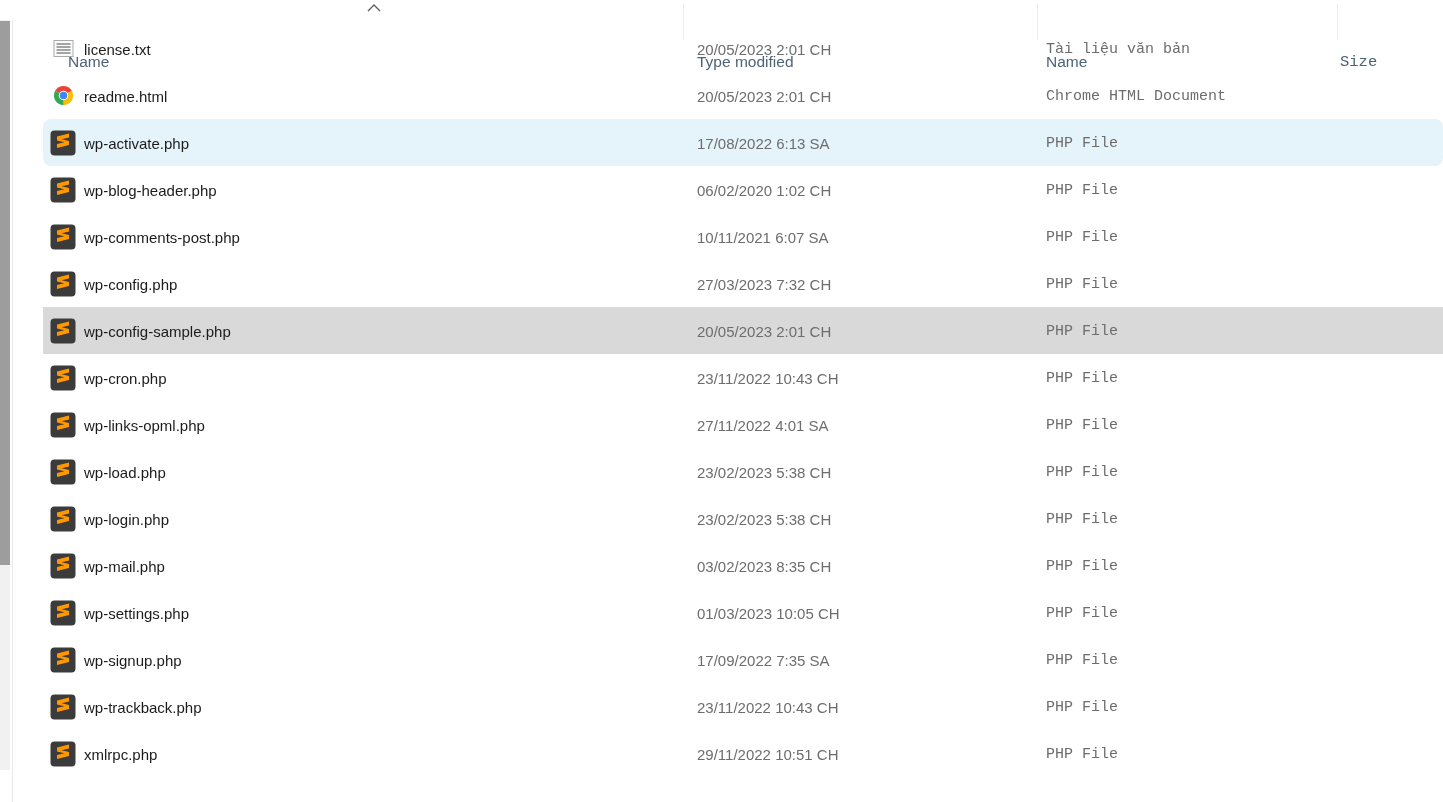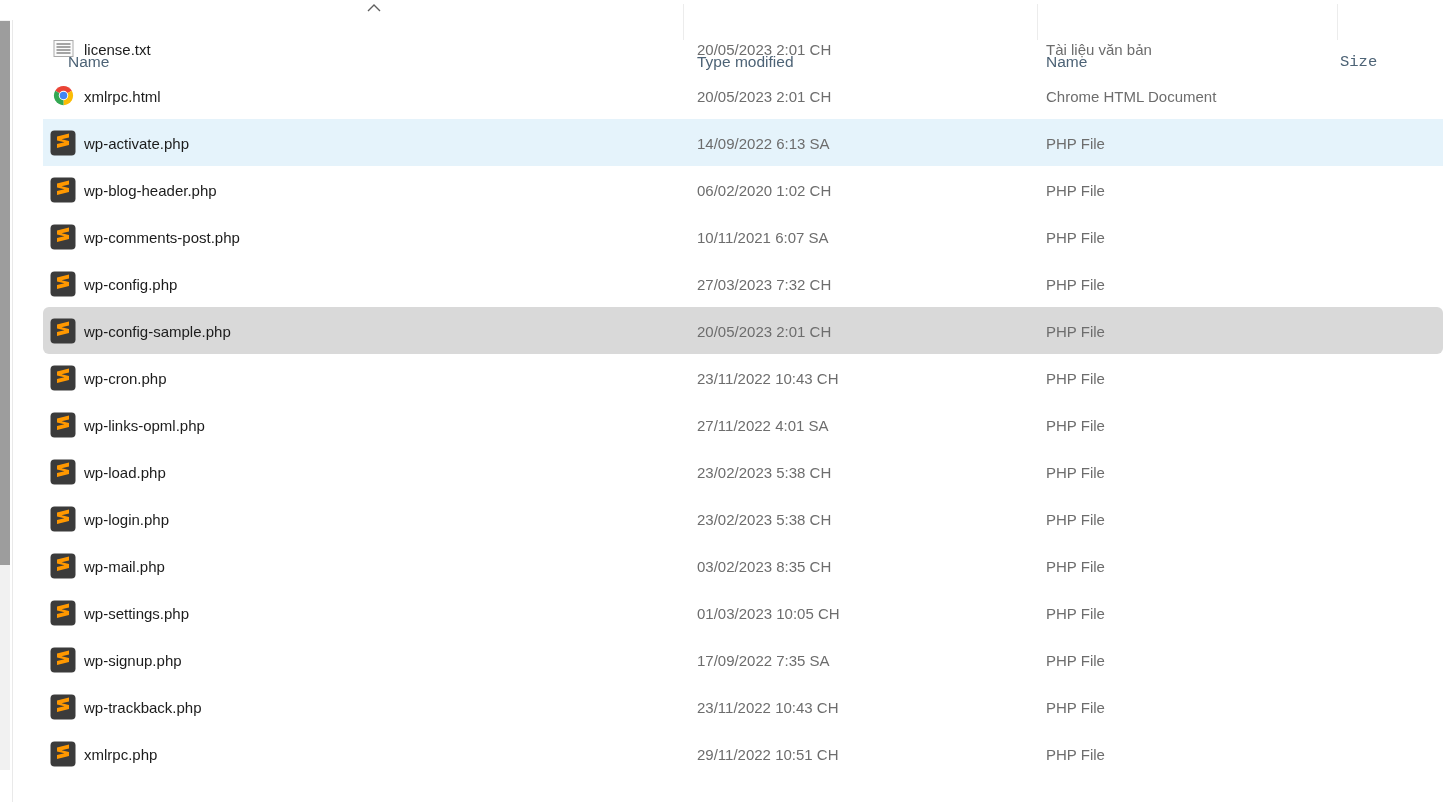--- a/index.html
+++ b/index.html
@@ -35,29 +35,29 @@
   .col-label.size{left:1327px;font-family:Liberation Mono, monospace;}
   .sort-caret{position:absolute;left:353px;top:3px;width:16px;height:10px;}
   .col-sep{position:absolute;top:4px;width:1px;height:36px;background:#ececec;}
   .col-sep.s1{left:670px;}
   .col-sep.s2{left:1024px;}
   .col-sep.s3{left:1324px;}
 
   
   .file-list{position:absolute;left:43px;top:25px;width:1400px;z-index:1;}
   .row{position:relative;height:47px;width:1400px;}
-  .row.hover{background:var(--hover_row);}
-  .row.selected{background:var(--selected_row);border-radius:6px;}
+  .row.hover{background:var(--hover_row);border-radius:8px;}
+  .row.selected{background:var(--selected_row);}
   .row .cell{position:absolute;top:50%;transform:translateY(-50%);white-space:nowrap;}
   .row .icon{left:7px;width:26px;height:26px;line-height:0;}
   .row .icon svg{width:26px;height:26px;}
   .row .icon.small svg{width:21px;height:21px;margin:2.5px;}
   .row .name{left:41px;color:var(--filename_text);}
   .row .date{left:654px;color:var(--secondary_text);}
-  .row .type{left:1003px;color:var(--secondary_text);}
+  .row .type{left:1003px;color:var(--secondary_text);font-family:Liberation Mono, monospace;}
   .row .size{left:1294px;color:var(--secondary_text);}
 </style>
 </head>
 <body>
 
 <div class="scroll-track"></div>
 <div class="scroll-thumb"></div>
 <div class="pane-divider"></div>
 
 <div class="file-list">
@@ -76,32 +76,32 @@
   </div>
     <div class="row">
     <span class="cell icon small"><svg viewBox="0 0 24 24">
     <circle cx="12" cy="12" r="11" fill="#ffffff"></circle>
     <path d="M12 12 L2.5 6.5 A11 11 0 0 1 21.5 6.5 Z" fill="#ea4335"></path>
     <path d="M12 12 L21.5 6.5 A11 11 0 0 1 12 23 Z" fill="#fbbc05"></path>
     <path d="M12 12 L12 23 A11 11 0 0 1 2.5 6.5 Z" fill="#34a853"></path>
     <circle cx="12" cy="12" r="5.4" fill="#ffffff"></circle>
     <circle cx="12" cy="12" r="4.3" fill="#4285f4"></circle>
   </svg></span>
-    <span class="cell name">xmlrpc.html</span>
+    <span class="cell name">readme.html</span>
     <span class="cell date">20/05/2023 2:01 CH</span>
     <span class="cell type">Chrome HTML Document</span>
     <span class="cell size"></span>
   </div>
     <div class="row hover">
     <span class="cell icon"><svg viewBox="0 0 26 26">
     <rect x="0.5" y="0.5" width="25" height="25" rx="4" fill="#3b3b3b"></rect>
     <path d="M7 6.4 L19 3.4 V7.4 L11.6 9.2 L19 11 V15 L7 18 V14 L14.4 12.2 L7 10.4 Z" fill="#ff9800"></path>
   </svg></span>
     <span class="cell name">wp-activate.php</span>
-    <span class="cell date">14/09/2022 6:13 SA</span>
+    <span class="cell date">17/08/2022 6:13 SA</span>
     <span class="cell type">PHP File</span>
     <span class="cell size"></span>
   </div>
     <div class="row">
     <span class="cell icon"><svg viewBox="0 0 26 26">
     <rect x="0.5" y="0.5" width="25" height="25" rx="4" fill="#3b3b3b"></rect>
     <path d="M7 6.4 L19 3.4 V7.4 L11.6 9.2 L19 11 V15 L7 18 V14 L14.4 12.2 L7 10.4 Z" fill="#ff9800"></path>
   </svg></span>
     <span class="cell name">wp-blog-header.php</span>
     <span class="cell date">06/02/2020 1:02 CH</span>

